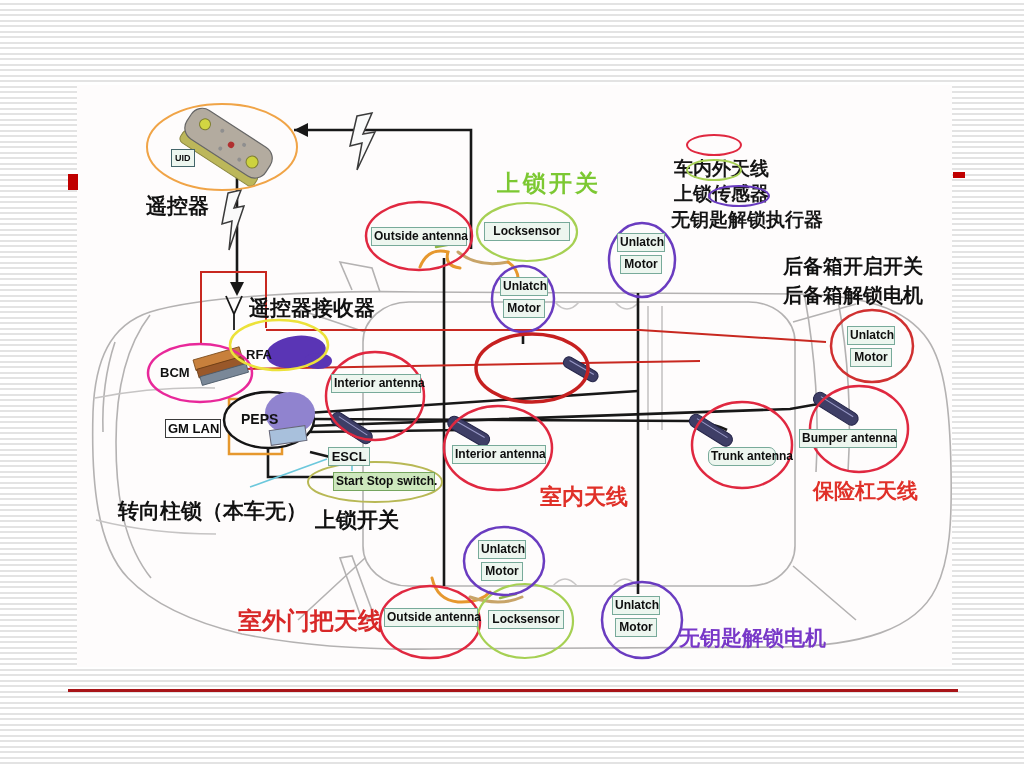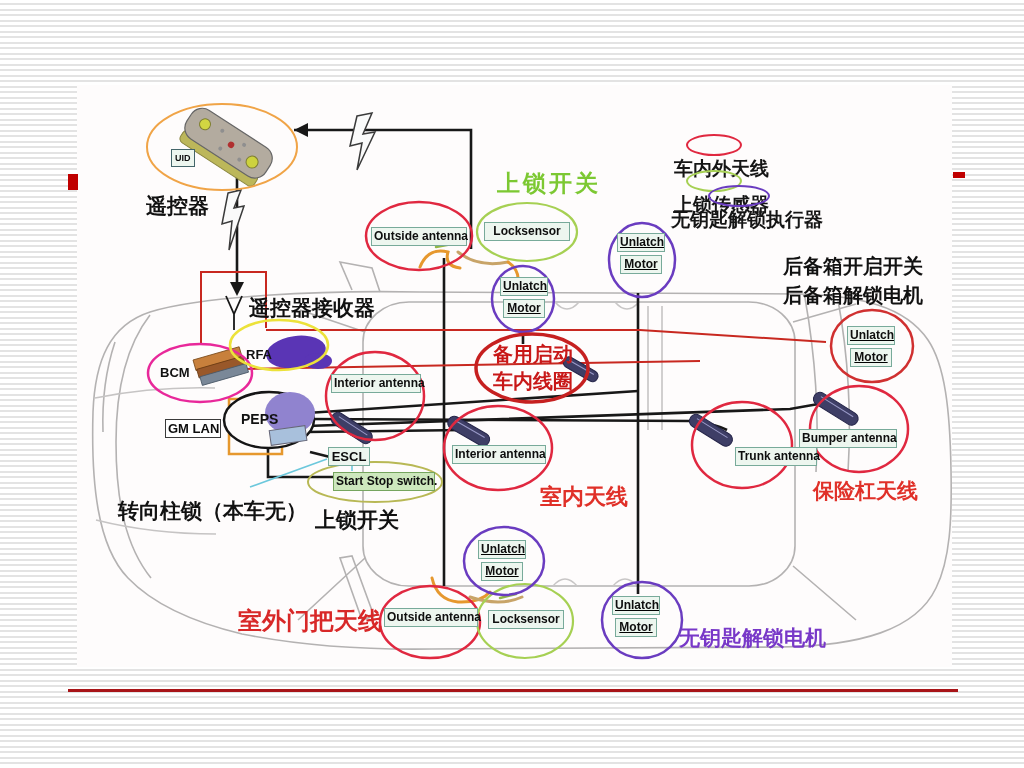--- a/index.html
+++ b/index.html
@@ -11,21 +11,21 @@
   .content-panel{position:absolute;left:77px;top:85px;width:875px;height:582px;background:#fefcfc;z-index:1;}
   .art{position:absolute;left:0;top:0;z-index:2;}
   .bullet{position:absolute;background:#c00000;z-index:4;}
   .rule{position:absolute;left:68px;top:689px;width:890px;height:3px;background:#a81418;z-index:4;}
   .lbl{position:absolute;z-index:3;font-weight:bold;white-space:nowrap;color:#111;}
   .cbox{
     position:absolute;z-index:3;box-sizing:border-box;
     background:#edf6ef;border:1px solid #78aa9a;color:#0e0e0e;
     font-weight:bold;font-size:12px;line-height:15px;text-align:center;white-space:nowrap;padding:1px 2px;
   }
-  .stack{position:absolute;z-index:3;display:flex;flex-direction:column;align-items:center;gap:3px;text-decoration:underline;}
+  .stack{position:absolute;z-index:3;display:flex;flex-direction:column;align-items:center;gap:3px;}
   .stack .cbox{position:static;}
   .legend-row{position:absolute;z-index:3;display:flex;align-items:center;flex-direction:column;}
   .legend-ellipse{width:52px;height:18px;border-radius:50%;border:2px solid;background:transparent;}
   .legend-label{margin-left:16px;font-weight:bold;font-size:19px;color:#151515;white-space:nowrap;}
   .le-red{border-color:#e02840;}
   .le-green{border-color:#a6d053;}
   .le-purple{border-color:#6a3cc0;}
 </style>
 </head>
 <body>
@@ -166,21 +166,21 @@
       <ellipse cx="525" cy="621" rx="48" ry="37" stroke="#a6d053" stroke-width="2.2"></ellipse>
       <ellipse cx="504" cy="561" rx="40" ry="34" stroke="#6a3cc0" stroke-width="2.5"></ellipse>
       <ellipse cx="642" cy="620" rx="40" ry="38" stroke="#6a3cc0" stroke-width="2.5"></ellipse>
     </g>
   </svg>
 
   <div class="legend-row" style="left:658px;top:134px;">
     <div class="legend-ellipse le-red"></div>
     <div class="legend-label">车内外天线</div>
   </div>
-  <div class="legend-row" style="left:658px;top:170px;justify-content:flex-end;">
+  <div class="legend-row" style="left:658px;top:159px;justify-content:flex-end;">
     <div class="legend-ellipse le-green"></div>
     <div class="legend-label">上锁传感器</div>
   </div>
   <div class="legend-row" style="left:655px;top:185px;">
     <div class="legend-ellipse le-purple" style="width:58px;"></div>
     <div class="legend-label">无钥匙解锁执行器</div>
   </div>
 
   <div class="cbox" style="left:171px;top:149px;font-size:9px;line-height:12px;padding:2px 3px;border-color:#44666a;">UID</div>
 
@@ -211,33 +211,29 @@
   <div class="lbl" style="left:246px;top:347px;font-size:13px;">RFA</div>
   <div class="lbl" style="left:160px;top:365px;font-size:13px;">BCM</div>
   <div class="lbl" style="left:241px;top:411px;font-size:14px;">PEPS</div>
 
   <div class="cbox" style="left:165px;top:419px;width:56px;background:#ffffff;border:1.5px solid #3a3a3a;font-size:13px;">GM LAN</div>
   <div class="cbox" style="left:328px;top:447px;width:42px;font-size:13px;">ESCL</div>
   <div class="cbox" style="left:333px;top:472px;width:102px;background:#cde7bd;border-color:#76a55f;">Start Stop switch.</div>
 
   <div class="cbox" style="left:331px;top:374px;width:90px;">Interior antenna</div>
   <div class="cbox" style="left:452px;top:445px;width:94px;">Interior antenna</div>
-  <div class="cbox" style="left:735px;top:447px;width:82px;">Trunk antenna</div>
+  <div class="cbox" style="left:708px;top:447px;width:68px;border-radius:7px;">Trunk antenna</div>
   <div class="cbox" style="left:799px;top:429px;width:98px;">Bumper antenna</div>
   <div class="cbox" style="left:384px;top:608px;width:94px;">Outside antenna</div>
   <div class="cbox" style="left:488px;top:610px;width:76px;">Locksensor</div>
 
   <div class="lbl" style="left:146px;top:192px;font-size:21px;">遥控器</div>
   <div class="lbl" style="left:249px;top:294px;font-size:21px;">遥控器接收器</div>
   <div class="lbl" style="left:497px;top:168px;font-size:23px;color:#7cc832;letter-spacing:3px;">上锁开关</div>
 
-  <div class="lbl" style="left:481px;top:341px;width:104px;font-size:20px;color:#c81818;text-align:center;line-height:27px;">
-    <div>备用启动</div>
-    <div>车内线圈</div>
-  </div>
 
   <div class="lbl" style="left:540px;top:482px;font-size:22px;color:#e03028;">室内天线</div>
   <div class="lbl" style="left:813px;top:477px;font-size:21px;color:#e03028;">保险杠天线</div>
   <div class="lbl" style="left:118px;top:497px;font-size:21px;">转向柱锁（本车无）</div>
   <div class="lbl" style="left:315px;top:506px;font-size:21px;">上锁开关</div>
   <div class="lbl" style="left:238px;top:605px;font-size:24px;color:#d82828;">室外门把天线</div>
   <div class="lbl" style="left:679px;top:624px;font-size:21px;color:#7838c8;">无钥匙解锁电机</div>
   <div class="lbl" style="left:783px;top:253px;font-size:20px;">后备箱开启开关</div>
   <div class="lbl" style="left:783px;top:282px;font-size:20px;">后备箱解锁电机</div>
 

